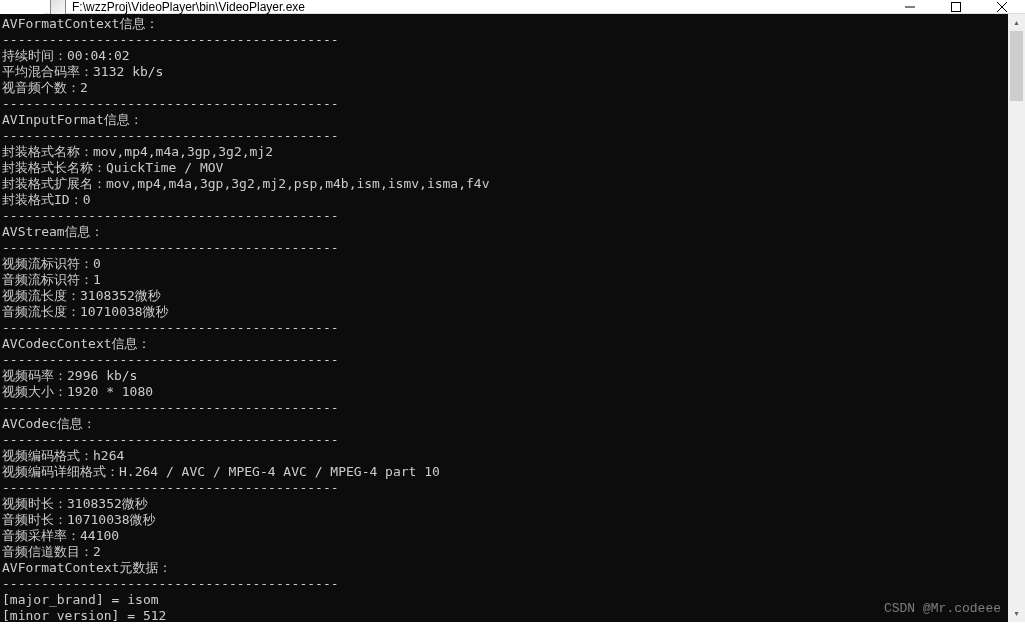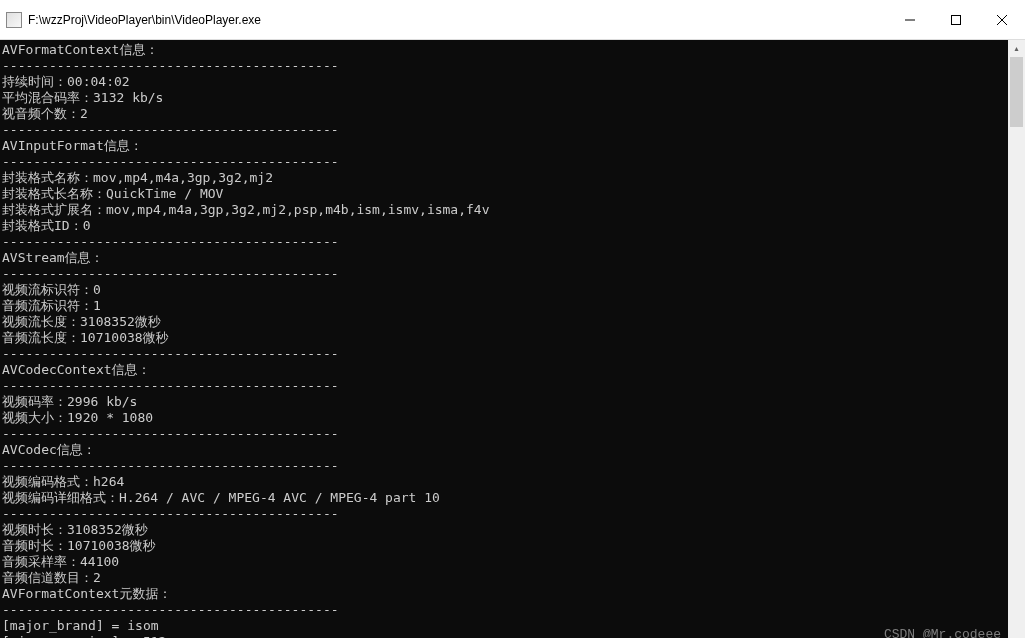--- a/index.html
+++ b/index.html
@@ -10,27 +10,28 @@
     body {
       width: 1025px;
       height: 638px;
       background: #fff;
       font-family: "Segoe UI", Tahoma, sans-serif;
       font-size: 12px;
       overflow: hidden;
       position: relative;
     }
     .titlebar {
-      height: 40px;
+      height: 14px;
       background: #fff;
       border-bottom: 1px solid #ddd;
       display: flex;
       align-items: center;
       padding-left: 6px;
       justify-content: space-between;
+      margin-left: 44px;
     }
     .title-left {
       display: flex;
       align-items: center;
       gap: 6px;
     }
     .app-icon {
       width: 16px;
       height: 16px;
       border: 1px solid #888;

